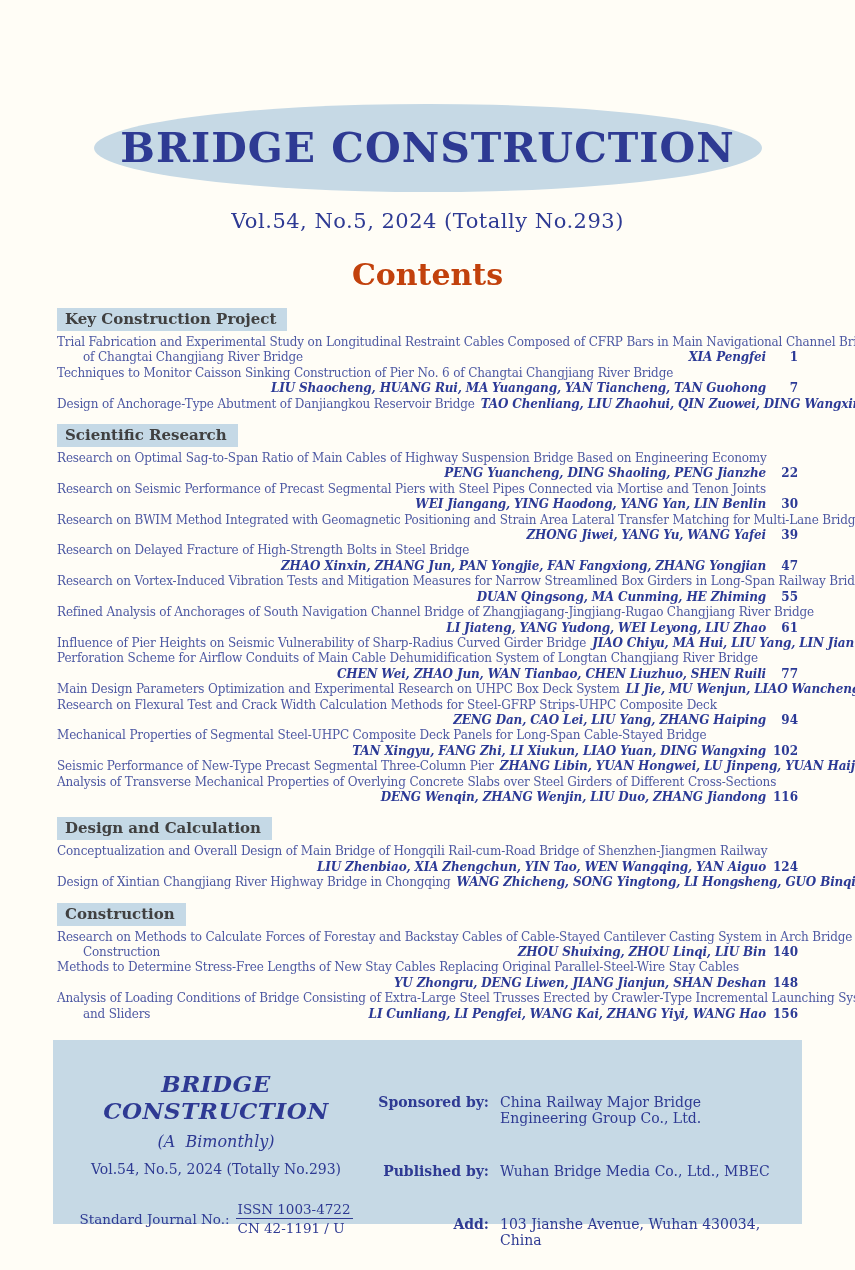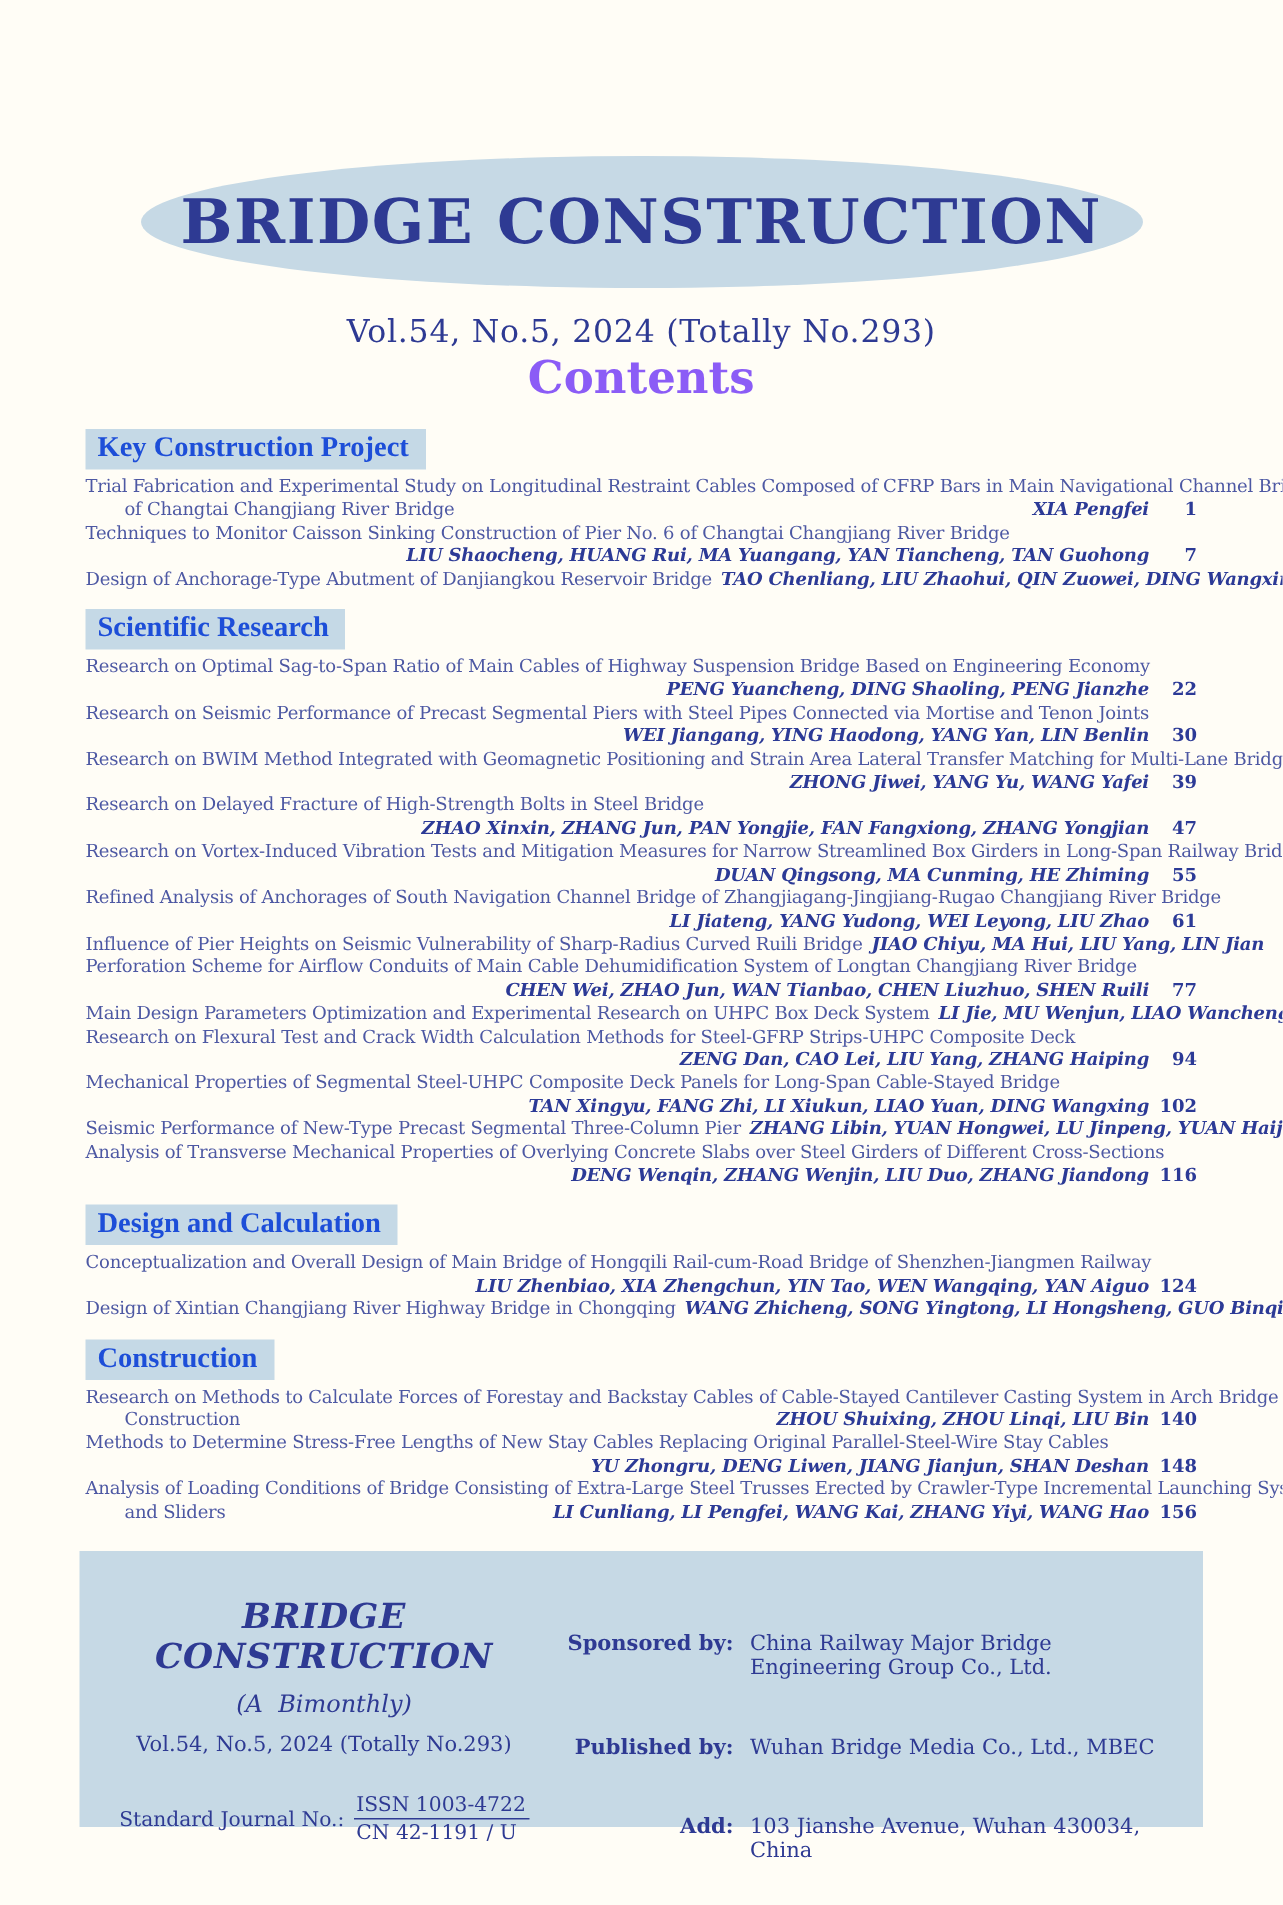--- a/index.html
+++ b/index.html
@@ -20,36 +20,35 @@
     display:flex;align-items:center;justify-content:center;
   }
   .masthead .jtitle{
     font-size:41px;font-weight:bold;color:#2e3a93;letter-spacing:1px;
   }
   .issue-line{
     text-align:center;margin-top:17px;
     font-size:21px;color:#2e3a93;letter-spacing:0.5px;
   }
   .contents-title{
-    text-align:center;margin-top:2px;
-    font-size:30px;font-weight:bold;color:#8b5cf6;
+    text-align:center;margin-top:24px;
+    font-size:30px;font-weight:bold;color:#c2410c;
   }
 
   
   .toc{margin:16px 57px 0 57px;}
   .section{margin-top:12px;}
   .section:first-child{margin-top:0;}
   .section-header{
     display:inline-block;
     background:#c5d9e6;
-    color:#1d4ed8;
-    font-size:19px;font-weight:bold;
+    color:#404040;
+    font-size:15px;font-weight:bold;
     padding:2px 11px 3px 8px;
     margin-bottom:4px;
-    font-family:Liberation Serif, serif;
   }
   .entry-line{
     display:flex;align-items:baseline;
     font-size:12px;line-height:15.4px;
     white-space:nowrap;
   }
   .entry-line .t{color:#4d58a3;letter-spacing:-0.15px;}
   .entry-line.indent .t{padding-left:26px;}
   .entry-line .fill{flex:1 1 0;min-width:6px;}
   .entry-line .a{
@@ -171,21 +170,21 @@
           <div class="entry-line">
             <span class="t">Refined Analysis of Anchorages of South Navigation Channel Bridge of Zhangjiagang-Jingjiang-Rugao Changjiang River Bridge</span>
           </div>
           <div class="entry-line">
             <span class="fill"></span>
             <span class="a">LI Jiateng, YANG Yudong, WEI Leyong, LIU Zhao</span>
             <span class="p">61</span>
           </div>
         </div><div class="entry">
           <div class="entry-line">
-            <span class="t">Influence of Pier Heights on Seismic Vulnerability of Sharp-Radius Curved Ruili Bridge</span>
+            <span class="t">Influence of Pier Heights on Seismic Vulnerability of Sharp-Radius Curved Girder Bridge</span>
             <span class="fill"></span>
             <span class="a">JIAO Chiyu, MA Hui, LIU Yang, LIN Jian</span>
           </div>
         </div><div class="entry">
           <div class="entry-line">
             <span class="t">Perforation Scheme for Airflow Conduits of Main Cable Dehumidification System of Longtan Changjiang River Bridge</span>
           </div>
           <div class="entry-line">
             <span class="fill"></span>
             <span class="a">CHEN Wei, ZHAO Jun, WAN Tianbao, CHEN Liuzhuo, SHEN Ruili</span>

